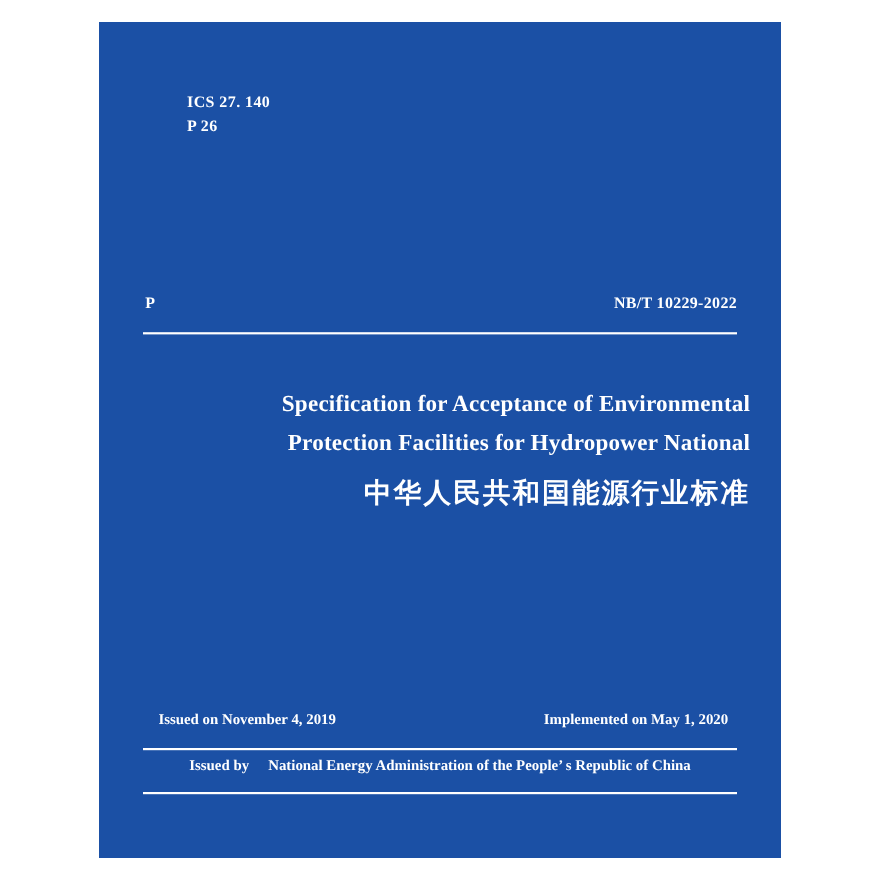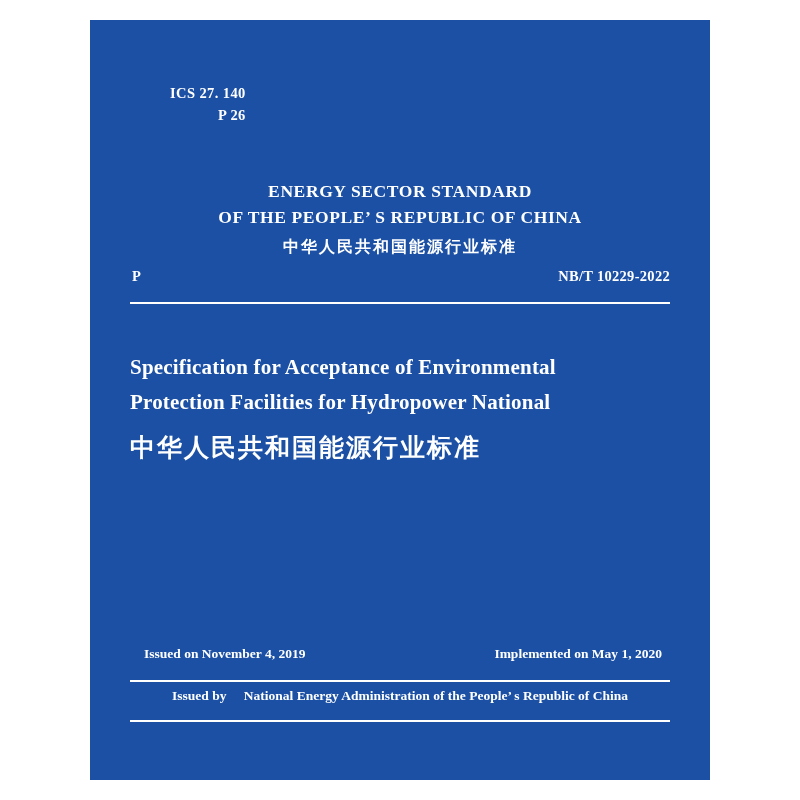--- a/index.html
+++ b/index.html
@@ -36,21 +36,20 @@
     width: 540px;
     height: 760px;
   }
 
   
   .ics-block {
     position: absolute;
     left: 40px;
     top: 62px;
     line-height: 1.55;
-    text-align: right;
   }
   .ics-line {
     font-size: 14.5px;
     font-weight: bold;
     letter-spacing: 0.4px;
   }
 
   
   .nb-logo {
     position: absolute;
@@ -108,24 +107,24 @@
     height: 2px;
     background: #ffffff;
   }
   .rule-top { top: 282px; }
   .rule-bottom { top: 660px; }
   .rule-footer { top: 700px; }
 
   
   .title-block {
     position: absolute;
-    left: 0;
+    left: 12px;
     top: 330px;
     width: 540px;
-    text-align: left;
+    text-align: right;
   }
   .title-en {
     font-size: 21px;
     font-weight: bold;
     line-height: 1.68;
     letter-spacing: 0.2px;
   }
   .title-cn {
     margin-top: 10px;
     font-size: 25px;
@@ -166,25 +165,20 @@
 <div class="page">
   <div class="cover">
     <div class="inner">
 
       <div class="ics-block">
         <div class="ics-line">ICS 27. 140</div>
         <div class="ics-line">P 26</div>
       </div>
 
 
-      <div class="org-block">
-        <div class="org-en1">ENERGY SECTOR STANDARD</div>
-        <div class="org-en2">OF THE PEOPLE’ S REPUBLIC OF CHINA</div>
-        <div class="org-cn">中华人民共和国能源行业标准</div>
-      </div>
 
       <div class="code-row">
         <div class="code-left">P</div>
         <div class="code-right">NB/T 10229-2022</div>
       </div>
 
       <div class="rule rule-top"></div>
 
       <div class="title-block">
         <div class="title-en">Specification for Acceptance of Environmental</div>

